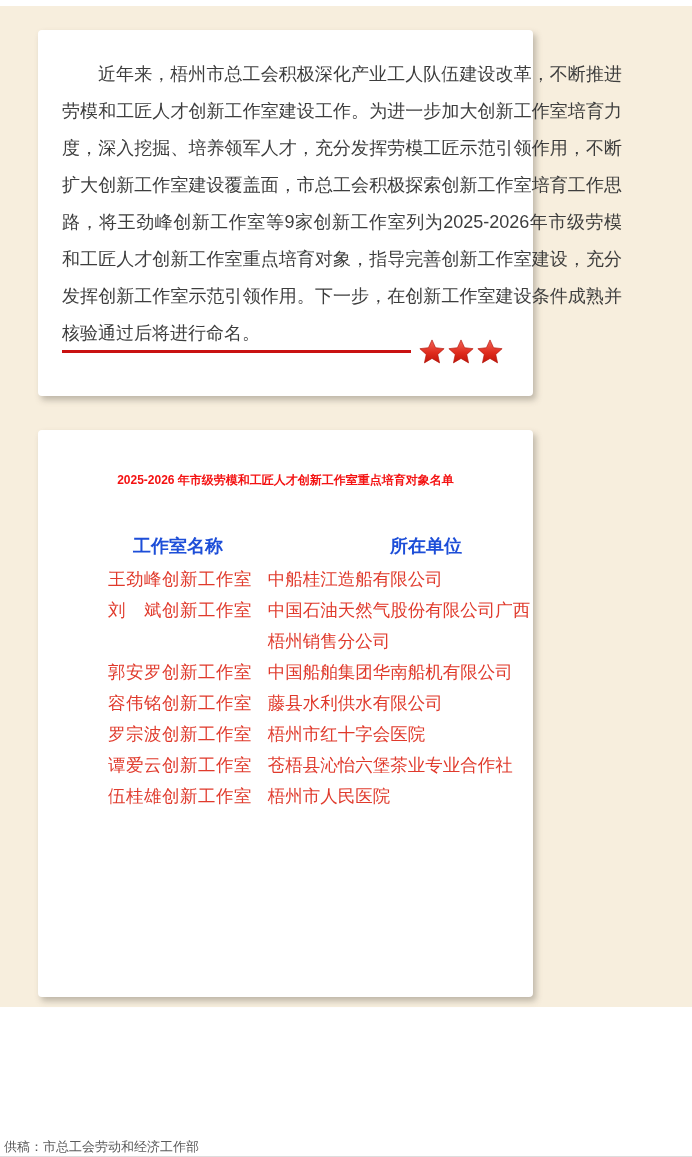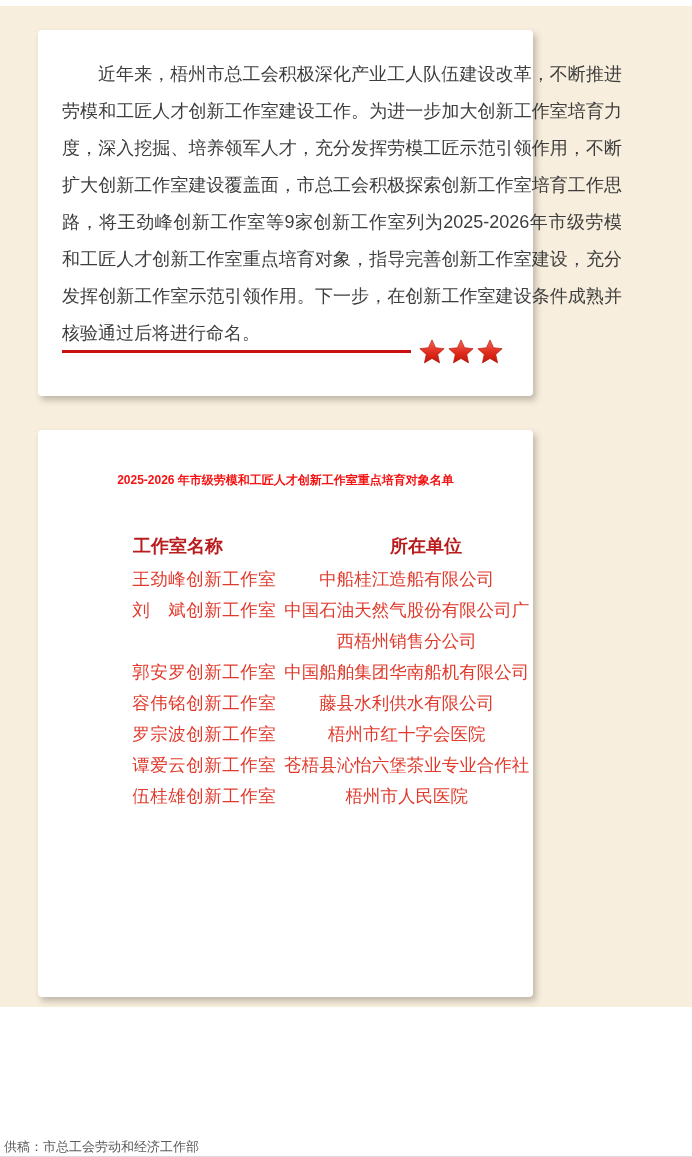--- a/index.html
+++ b/index.html
@@ -43,30 +43,30 @@
 
   .list-title {
     margin:0; padding-top:42px;
     text-align:center; white-space:nowrap;
     font-size:12px; font-weight:bold;
     color:#f41212;
   }
   .thead {
     display:flex; margin-top:47px;
     font-size:18px; font-weight:bold; line-height:20px;
-    color:#b91c1c;
+    color:#1d4ed8;
   }
   .thead .h-name { margin-left:95px; }
   .thead .h-unit { margin-left:167px;text-align:center; }
   .tbody {
     margin-top:8px;
     font-family:"Liberation Serif", serif;
     font-size:17.5px; color:#e03a2c;
   }
-  .trow { display:flex; padding-left:90px; line-height:31px;text-align:center; }
+  .trow { display:flex; padding-left:70px; line-height:31px; }
   .tname { width:188px; letter-spacing:0.5px; }
   .tunit { width:312px; }
 
   .credits {
     position:absolute; left:4px; top:1034px;
     font-size:13px; line-height:25px; color:#5a5a5a;
     white-space:pre-wrap;
   }
   .bottom-line {
     position:absolute; left:0; right:0; bottom:0;

